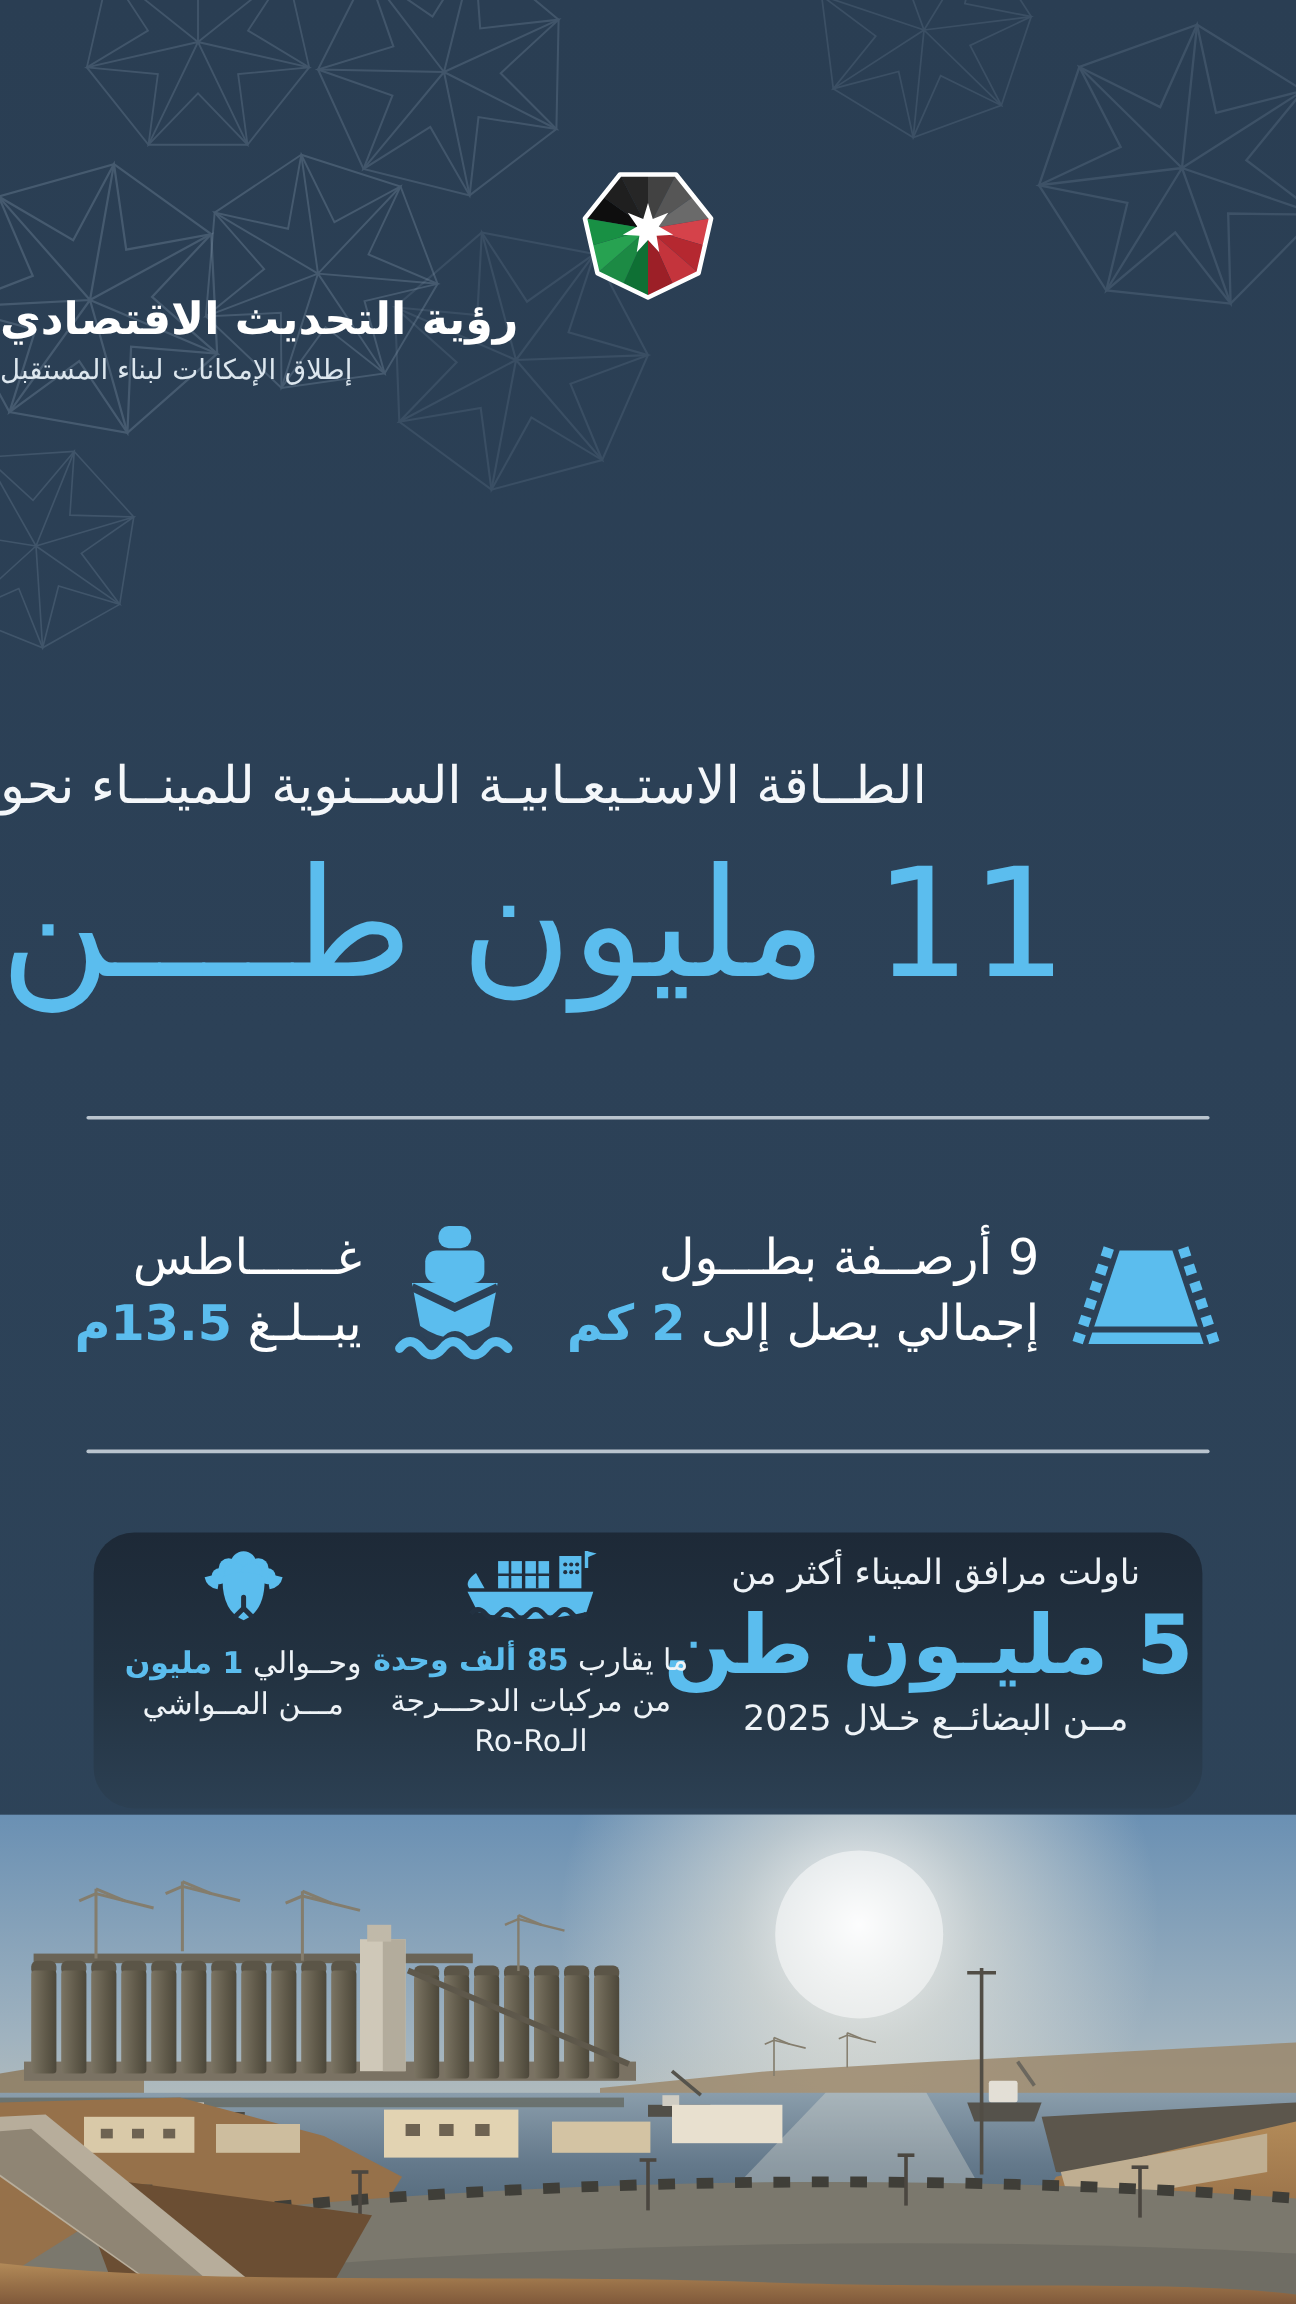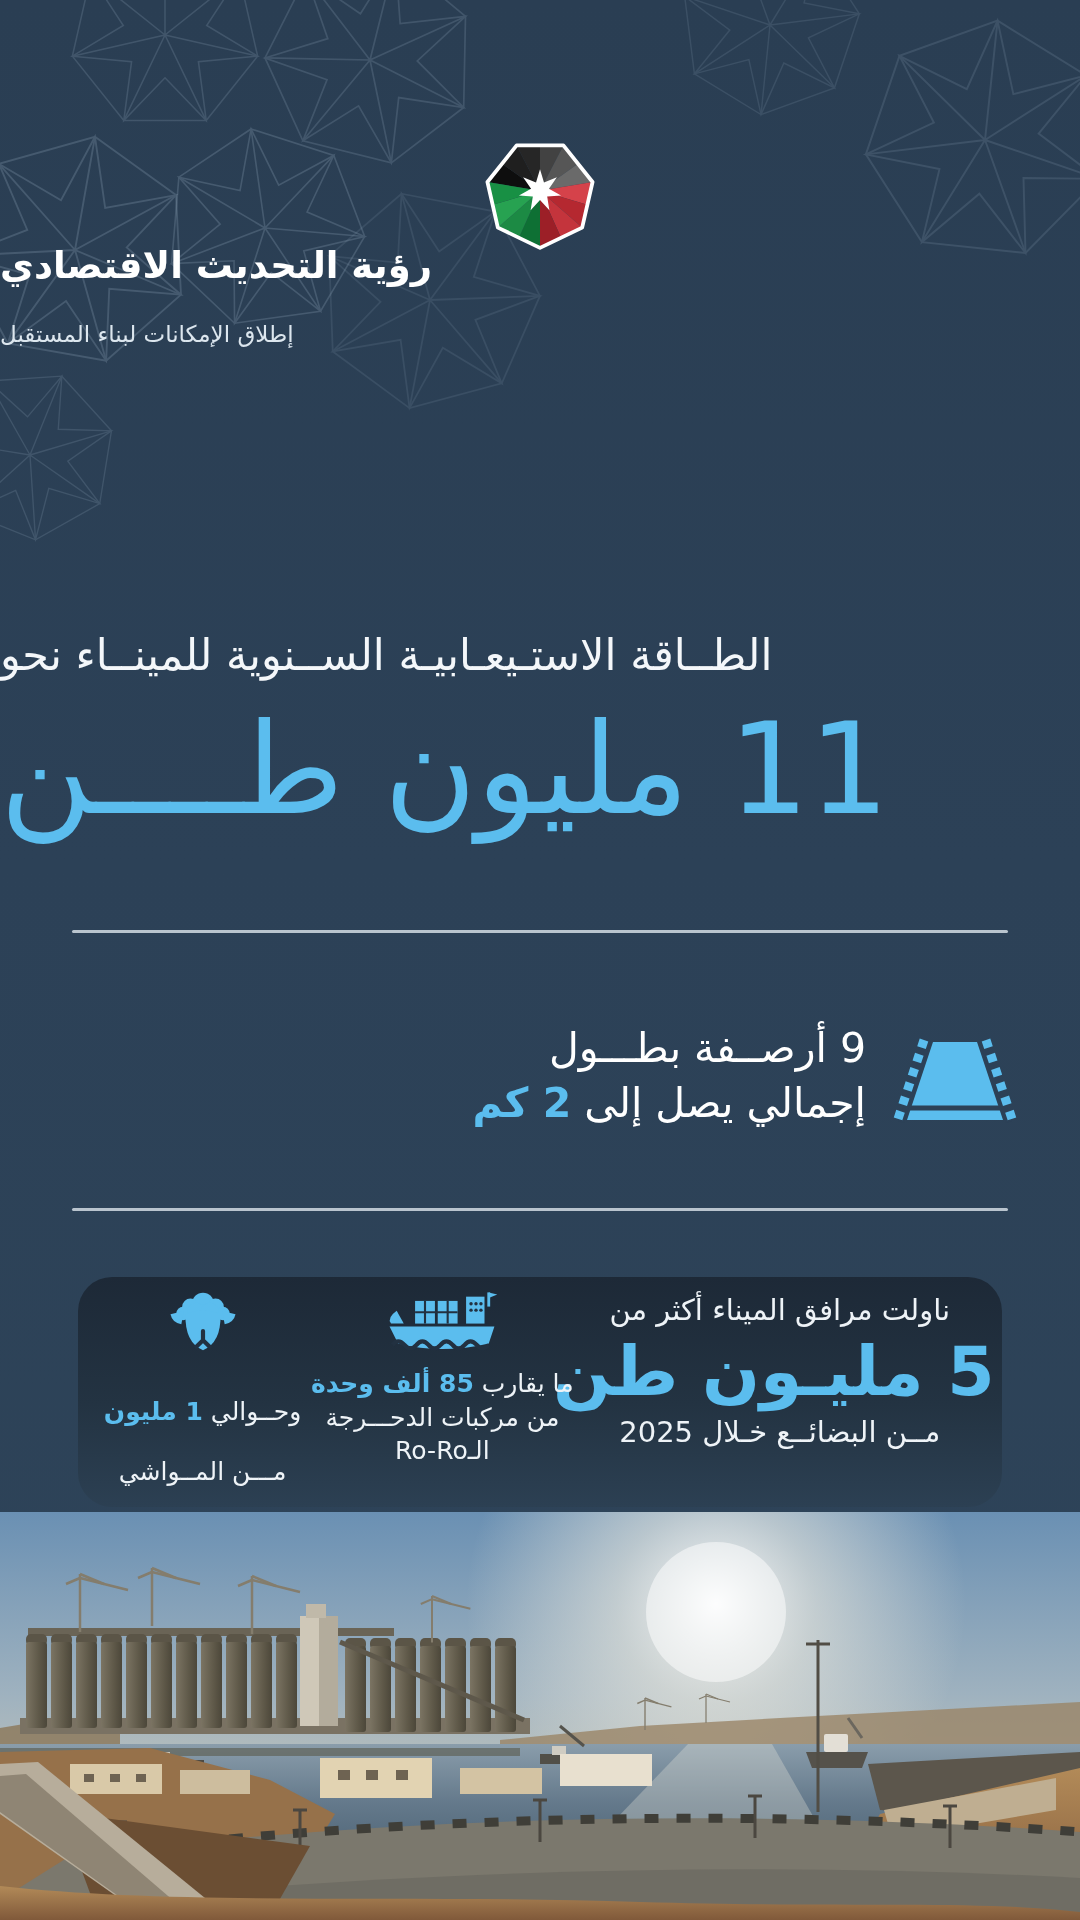--- a/index.html
+++ b/index.html
@@ -6,39 +6,39 @@
   #page{
     position:relative;width:1080px;height:1920px;overflow:hidden;
     background:linear-gradient(180deg,#2a3e53 0%,#2c4157 45%,#2e4459 100%);
     font-family:"DejaVu Sans",sans-serif;direction:rtl;
   }
   .abs{position:absolute;}
   .center-text{left:0;width:1080px;text-align:left;white-space:nowrap;}
   .pattern{top:0;left:0;width:1080px;height:820px;pointer-events:none;}
   .emblem{top:132px;left:476px;width:128px;height:124px;}
   .logo-title{top:244px;font-size:37px;font-weight:bold;color:#ffffff;}
-  .logo-tagline{top:296px;font-size:23px;color:#dce6ee;margin-top:25px;}
+  .logo-tagline{top:296px;font-size:23px;color:#dce6ee;}
   .main-title{top:410px;font-size:76px;font-weight:bold;color:#ffffff;}
   .capacity-intro{top:630px;font-size:43px;color:#f4f7fa;}
   .capacity-value{top:696px;font-size:126px;font-weight:normal;color:var(--accent,#5bbdee);}
   .divider{left:72px;width:936px;height:3px;background:#c9d3db;opacity:.9;border-radius:2px;}
   .d1{top:930px;} .d2{top:1208px;}
   .stats{top:988px;left:62px;width:956px;height:176px;display:flex;justify-content:space-between;align-items:center;}
   .stat{display:flex;align-items:center;gap:26px;}
   .stat .txt{text-align:right;color:#ffffff;font-size:41px;line-height:1.34;white-space:nowrap;}
   .hl{color:var(--accent,#5bbdee);font-weight:bold;}
   .card{
     top:1277px;left:78px;width:924px;height:230px;border-radius:34px;
     background:linear-gradient(180deg,#1d2937 0%,#233342 55%,#2c4053 100%);
     display:flex;align-items:flex-start;padding:14px 18px;box-sizing:border-box;
   }
   .col{display:flex;flex-direction:column;align-items:center;justify-content:center;text-align:center;}
   .col.cargo{width:46%;}
   .col.roro{width:30%;}
-  .col.livestock{width:24%;gap:26px;}
+  .col.livestock{width:24%;}
   .card .small{font-size:29px;color:#eef3f7;white-space:nowrap;line-height:1.32;}
   .card .xsmall{font-size:25px;color:#eef3f7;white-space:nowrap;line-height:1.34;}
   .card .value{font-size:68px;line-height:1.15;margin:4px 12px 2px 0;white-space:nowrap;}
   .card .icon{margin-bottom:8px;}
   .photo{top:1512px;left:0;width:1080px;height:408px;}
 </style>
 </head>
 <body>
 
 <div id="page">
@@ -104,20 +104,37 @@
       </svg>
       <div class="txt">
         <div>9 أرصــفة بطـــول</div>
         <div>
           <span>إجمالي يصل إلى</span>
           <span class="hl">2 كم</span>
         </div>
       </div>
     </div>
 
+    <div class="stat">
+      <svg width="102" height="128" viewBox="0 0 120 132">
+        <rect x="44" y="2" width="32" height="22" rx="10" fill="#5bbdee"></rect>
+        <rect x="31" y="26" width="58" height="32" rx="11" fill="#5bbdee"></rect>
+        <path d="M18,58 L102,58 L94,100 Q60,124 26,100 Z" fill="#5bbdee"></path>
+        <polyline points="18,62 60,82 102,62" fill="none" stroke="#2c4157" stroke-width="8"></polyline>
+        <path d="M8,116 q10,-13 21,0 q10,13 21,0 q10,-13 21,0 q10,13 21,0 q10,-13 20,0" fill="none" stroke="#2c4157" stroke-width="9"></path>
+        <path d="M6,122 q10,-13 21,0 q10,13 21,0 q10,-13 21,0 q10,13 21,0 q10,-13 22,0" fill="none" stroke="#5bbdee" stroke-width="9" stroke-linecap="round"></path>
+      </svg>
+      <div class="txt">
+        <div>غــــــاطس</div>
+        <div>
+          <span>يبــلـغ</span>
+          <span class="hl">13.5م</span>
+        </div>
+      </div>
+    </div>
 
   </div>
 
   <div class="abs divider d2"></div>
 
   <div class="abs card">
 
     <div class="col cargo">
       <div class="small">ناولت مرافق الميناء أكثر من</div>
       <div class="value hl">5 مليـون طن</div>

